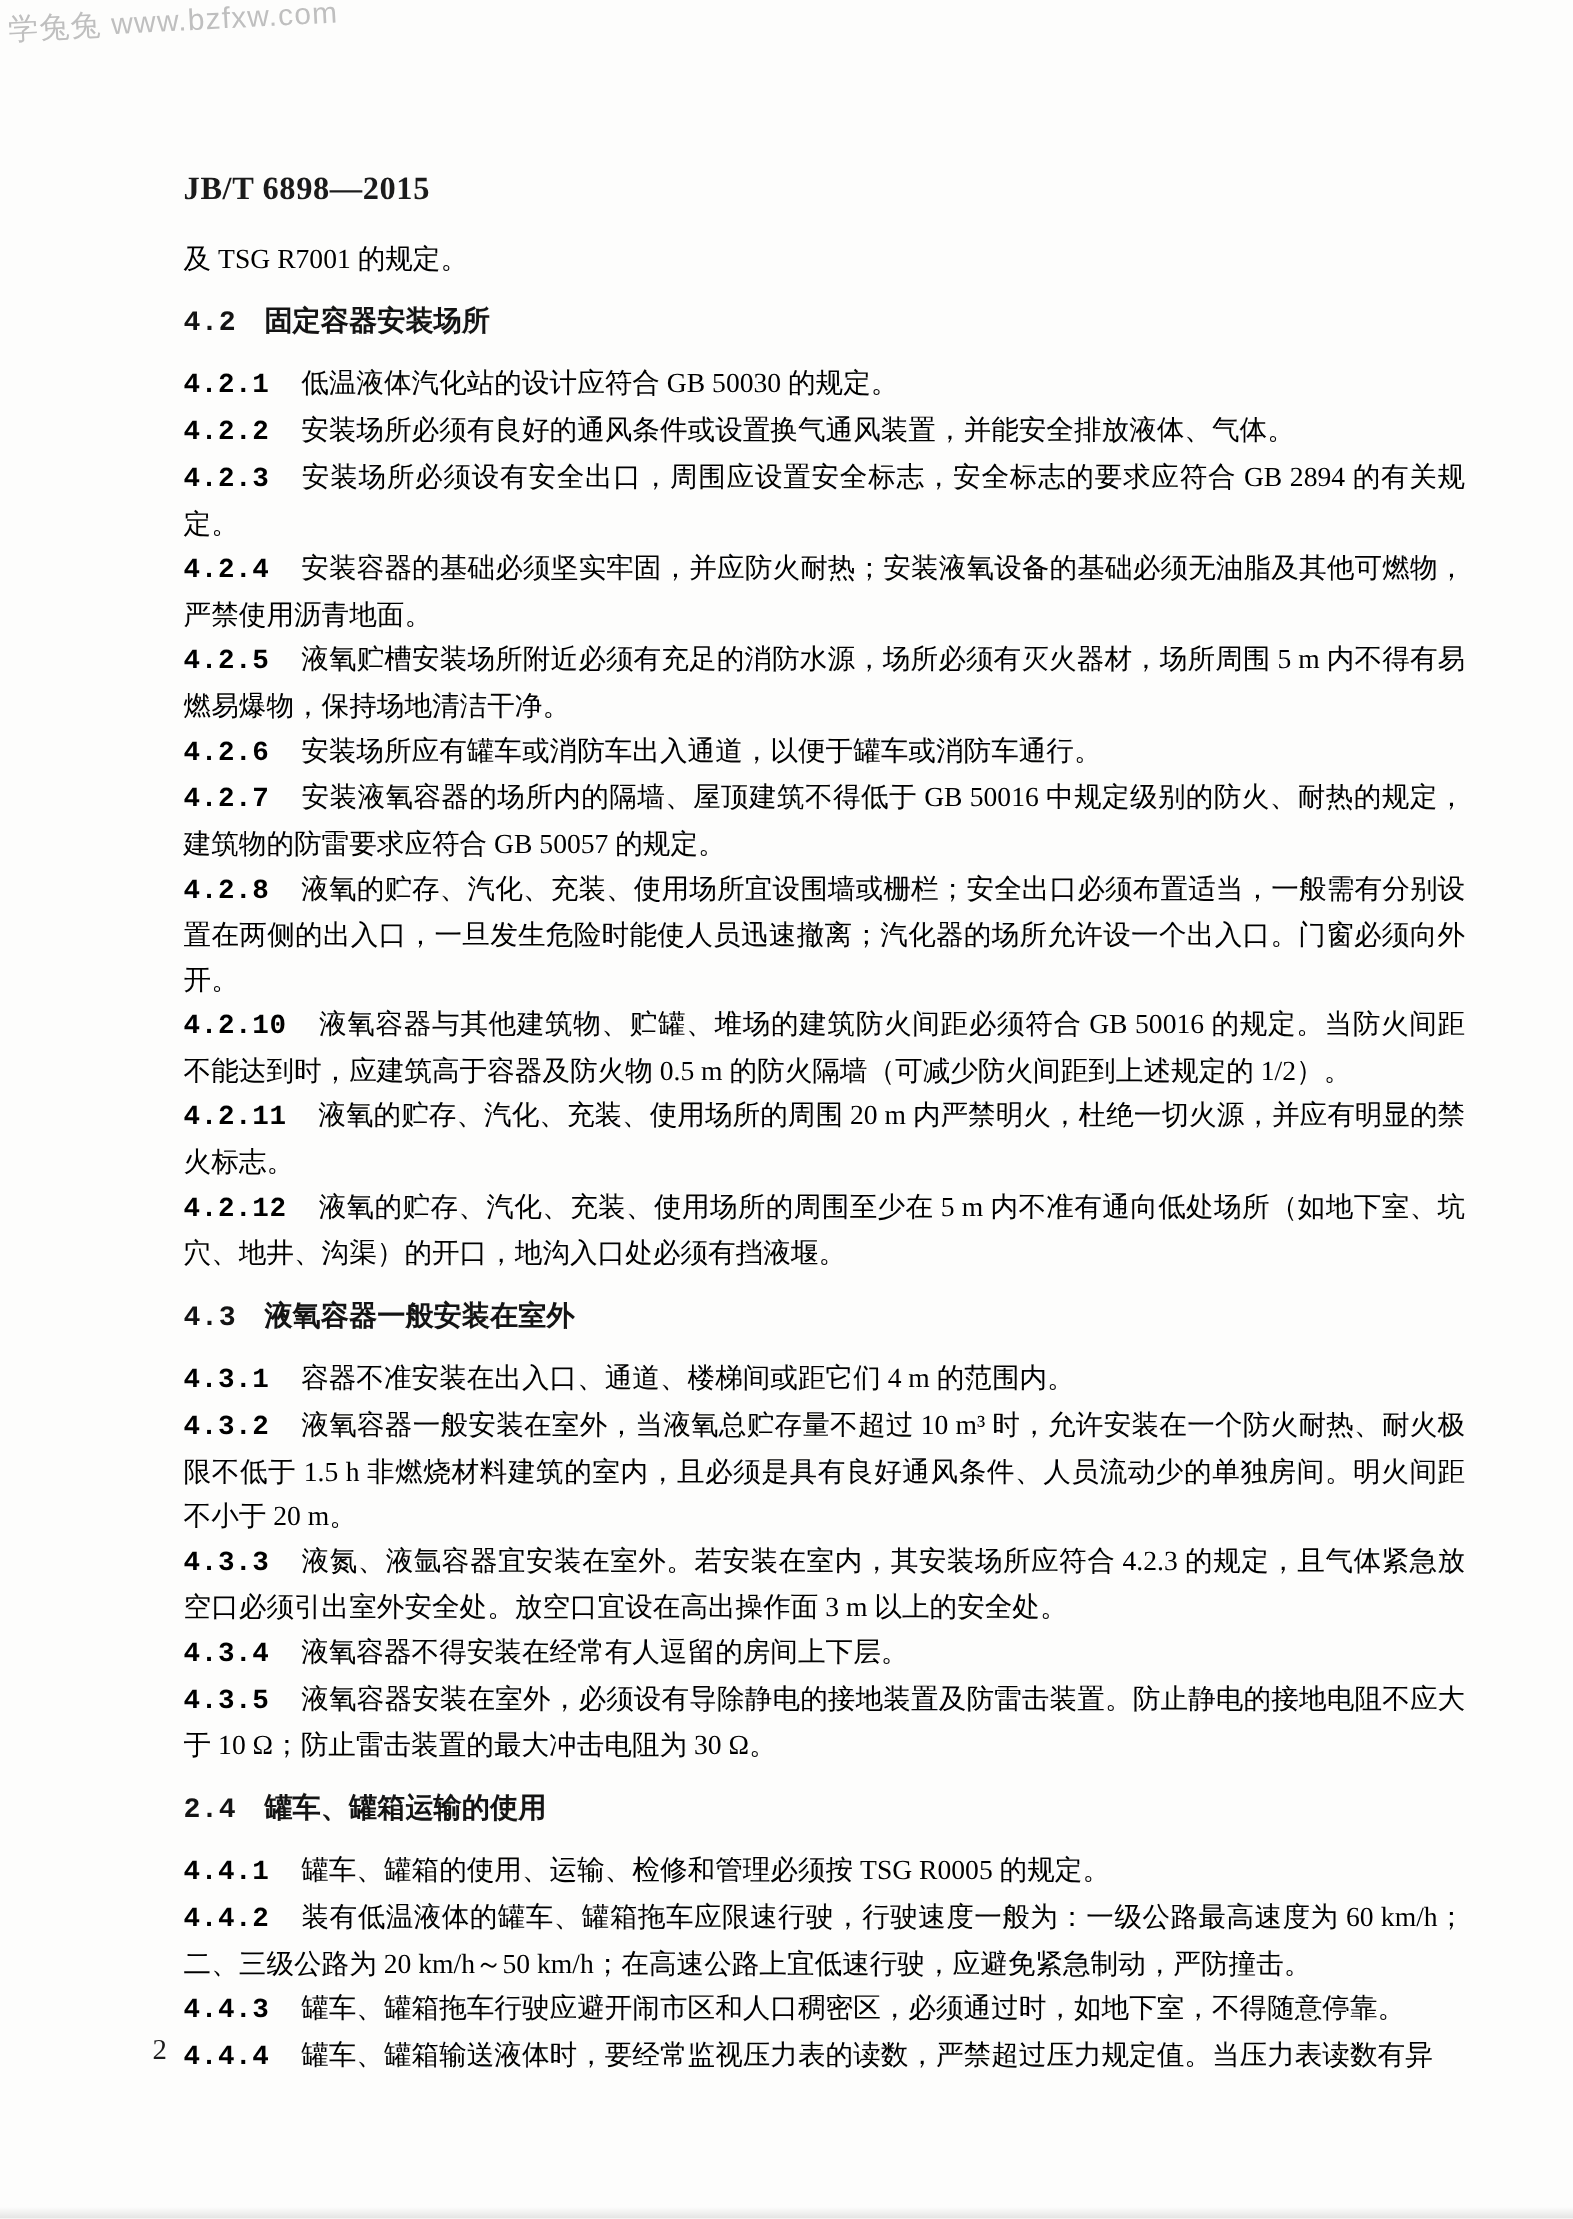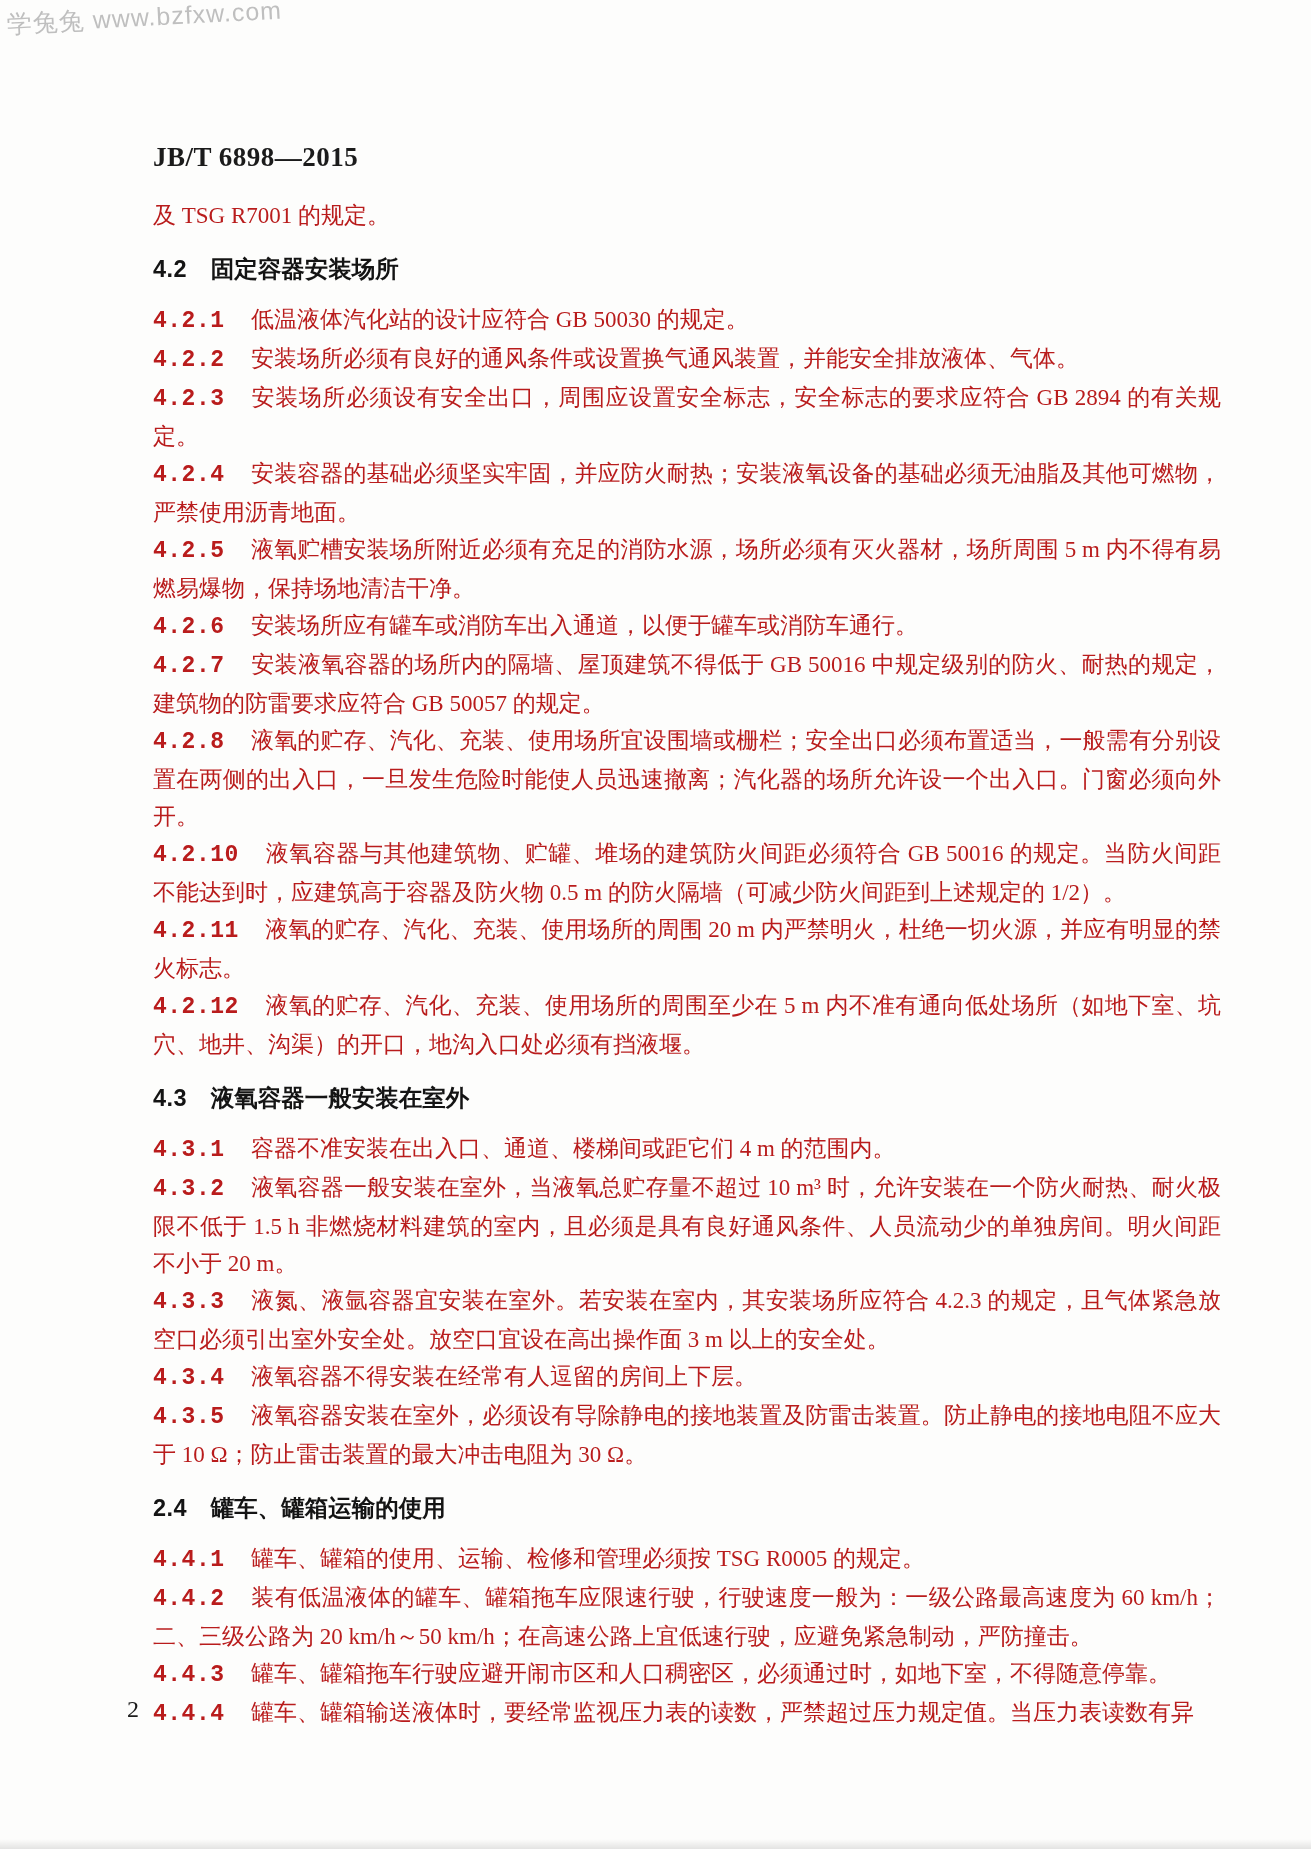--- a/index.html
+++ b/index.html
@@ -48,30 +48,30 @@
     font-weight: bold;
     line-height: 32px;
     margin-bottom: 24px;
     letter-spacing: 0.5px;
   }
   p.clause, p.intro-line {
     font-size: 23px;
     line-height: 37px;
     text-align: justify;
     text-justify: inter-ideograph;
-    color: #b91c1c;
+    color: #000000;
   }
   .clause-num {
     font-family: Liberation Mono, monospace;
     font-weight: bold;
     margin-right: 1.15em;
     letter-spacing: 0.5px;
   }
   h2.section-heading {
-    font-family: Liberation Sans, sans-serif;
+    font-family: Liberation Mono, monospace;
     font-size: 23.5px;
     font-weight: bold;
     line-height: 37px;
     margin-top: 17px;
     margin-bottom: 13px;
     color: #141414;
   }
   h2.section-heading .sec-num {
     margin-right: 1em;
     letter-spacing: 0.5px;

